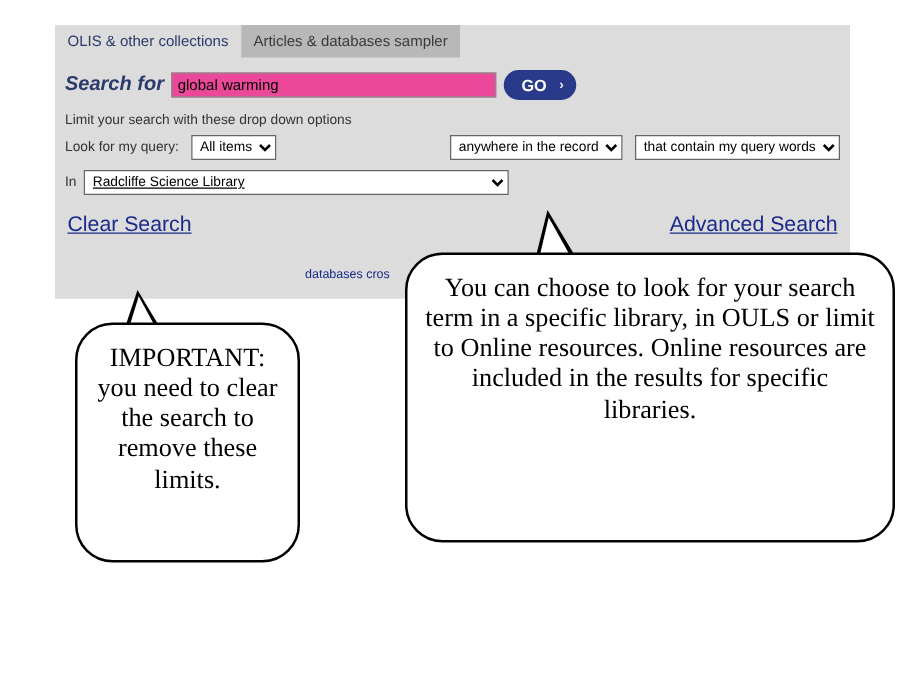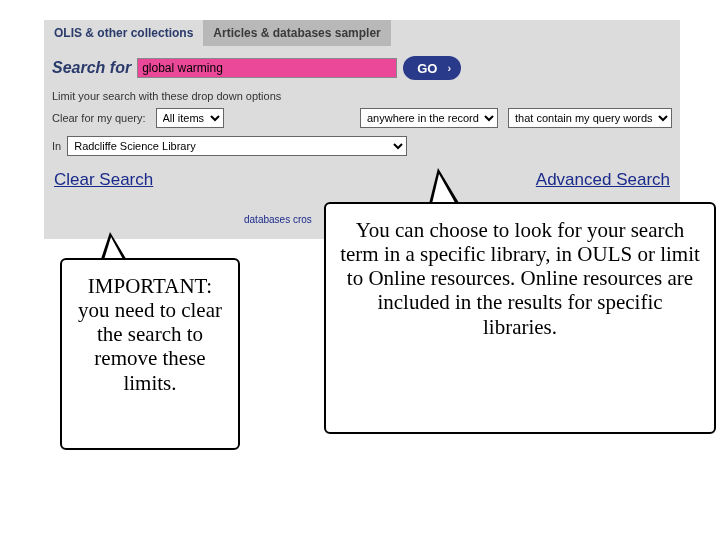--- a/index.html
+++ b/index.html
@@ -22,21 +22,21 @@
   }
   .tabs {
     display: flex;
     align-items: stretch;
     background: #dcdcdc;
   }
   .tab {
     font-size: 12px;
     padding: 6px 10px;
     color: #2a3a6a;
-    font-weight: bold;
+    font-weight: normal;
     cursor: pointer;
   }
   .tab.active {
     background: #b8b8b8;
     color: #3a3a3a;
   }
   .search-row {
     display: flex;
     align-items: center;
     gap: 6px;
@@ -96,21 +96,21 @@
     padding: 0 2px;
   }
   .row3 {
     display: flex;
     align-items: center;
     gap: 6px;
     padding: 4px 8px 6px 8px;
     font-size: 11px;
     color: #333;
   }
-  .sel-wide { width: 340px; }
+  .sel-wide { width: 340px; text-decoration: underline; }
   .links-row {
     display: flex;
     justify-content: space-between;
     padding: 8px 10px 4px 10px;
     font-size: 17px;
   }
   .link {
     color: #1a2a8a;
     text-decoration: underline;
     cursor: pointer;
@@ -119,21 +119,21 @@
     font-size: 10px;
     color: #1a2a8a;
     padding: 20px 10px 6px 200px;
   }
 
   
   .callout {
     position: absolute;
     background: #fff;
     border: 2px solid #000;
-    border-radius: 6px;
+    border-radius: 30px;
     padding: 14px 12px;
     text-align: center;
     font-family: "Times New Roman", Times, serif;
     font-size: 21px;
     line-height: 1.15;
   }
   .callout-small {
     left: 60px;
     top: 258px;
     width: 180px;
@@ -193,21 +193,21 @@
     <input class="search-input" type="text" value="global warming" style="">
     <button class="go-btn">
       <span>GO</span>
       <span class="chev">›</span>
     </button>
   </div>
 
   <div class="limit-text">Limit your search with these drop down options</div>
 
   <div class="row2">
-    <span>Clear for my query:</span>
+    <span>Look for my query:</span>
     <select class="sel">
       <option>All items</option>
     </select>
     <select class="sel" style="margin-left:auto">
       <option>anywhere in the record</option>
     </select>
     <select class="sel">
       <option>that contain my query words</option>
     </select>
   </div>

